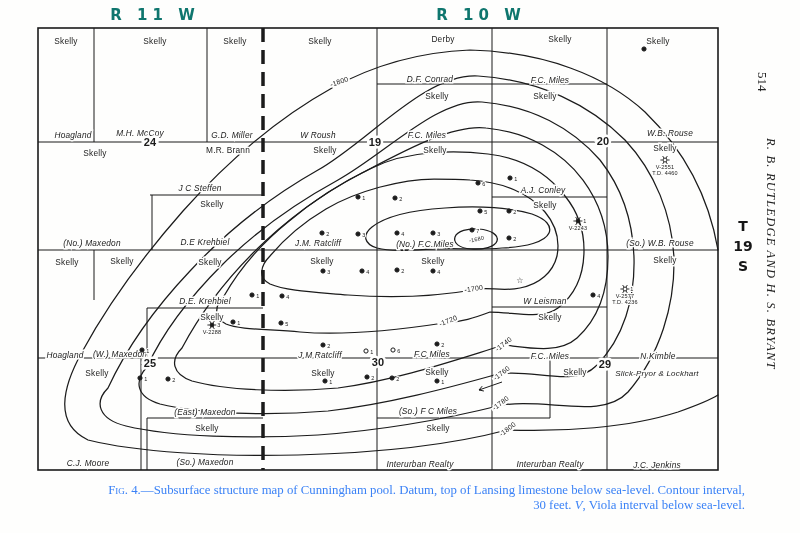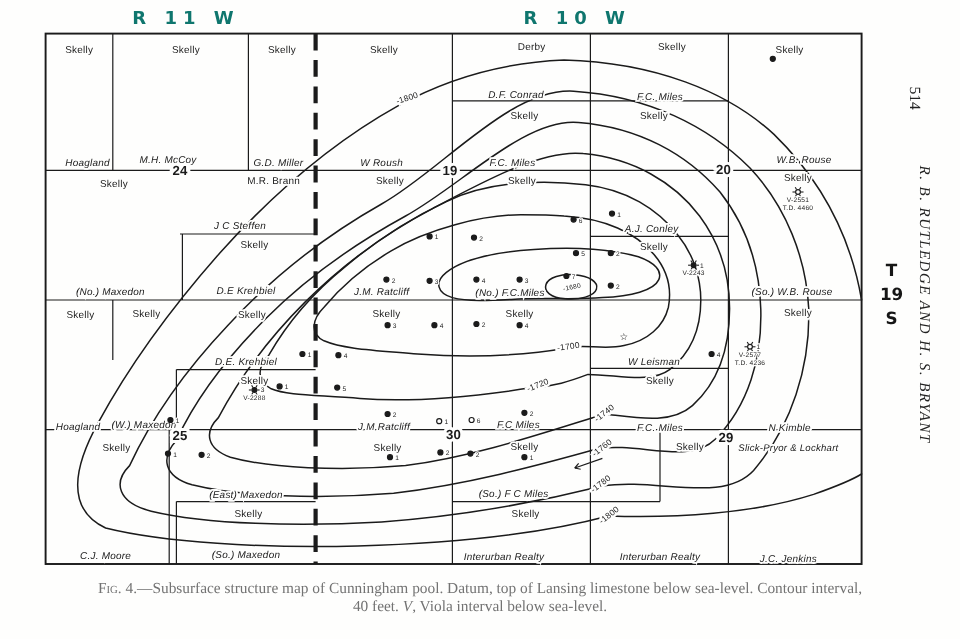--- a/index.html
+++ b/index.html
@@ -12,22 +12,22 @@
   #township{position:absolute;left:726px;top:216px;width:34px;text-align:center;
         font-family:"DejaVu Sans",sans-serif;font-weight:bold;font-size:14px;
         line-height:20px;color:#161616;}
   #page-number{position:absolute;left:770px;top:72px;transform-origin:0 0;
         transform:rotate(90deg);font-family:"Liberation Serif",serif;
         font-size:13px;color:#222;white-space:nowrap;}
   #running-authors{position:absolute;left:778px;top:138px;transform-origin:0 0;
         transform:rotate(90deg);font-family:"Liberation Serif",serif;
         font-style:italic;font-size:12.5px;letter-spacing:1.2px;color:#222;
         white-space:nowrap;}
-  #caption{position:absolute;left:55px;top:483px;width:690px;text-align:center;
-        font-family:"Liberation Serif",serif;font-size:12.8px;line-height:15px;color:#737373;}
+  #caption{position:absolute;left:55px;top:483px;width:690px;text-align:right;
+        font-family:"Liberation Serif",serif;font-size:12.8px;line-height:15px;color:#3b82f6;}
   #caption .fig-prefix{font-variant:small-caps;}
   #caption .viola-v{font-style:italic;}
 </style>
 </head>
 <body>
 
 <div id="page">
   <svg id="map-svg" width="800" height="533" viewBox="0 0 800 533">
       <rect x="38" y="28" width="680" height="442" fill="none" stroke="#1b1b1b" stroke-width="1.6"></rect>
       <line x1="94" y1="28" x2="94" y2="142" stroke="#1b1b1b" stroke-width="1"></line>
@@ -250,15 +250,15 @@
     <div>T</div>
     <div>19</div>
     <div>S</div>
   </div>
 
   <div id="page-number">514</div>
   <div id="running-authors">R. B. RUTLEDGE AND H. S. BRYANT</div>
 
   <div id="caption">
     <span class="fig-prefix">Fig. 4.</span><span>—Subsurface structure map of Cunningham pool. Datum, top of Lansing limestone below sea-level. Contour interval,</span><br>
-    <span>40 feet. </span><span class="viola-v">V</span><span>, Viola interval below sea-level.</span>
+    <span>30 feet. </span><span class="viola-v">V</span><span>, Viola interval below sea-level.</span>
   </div>
 </div>
 
 </body></html>

